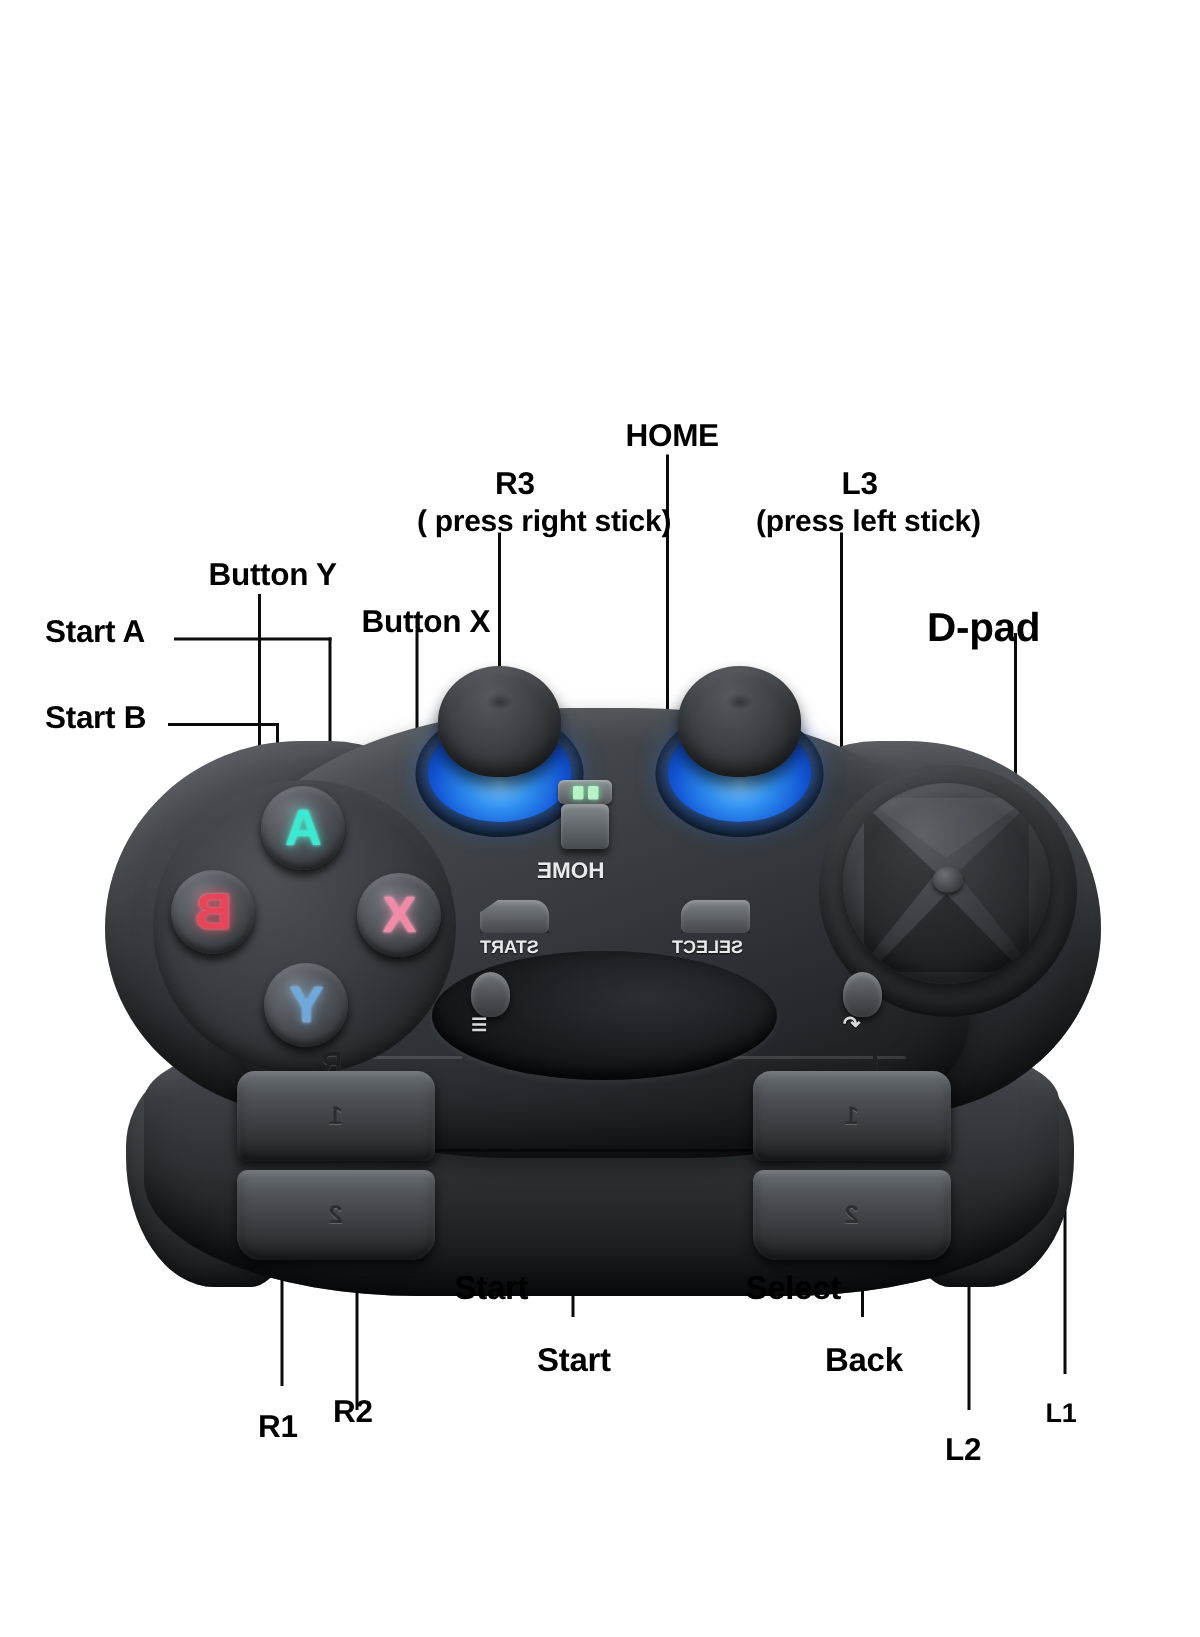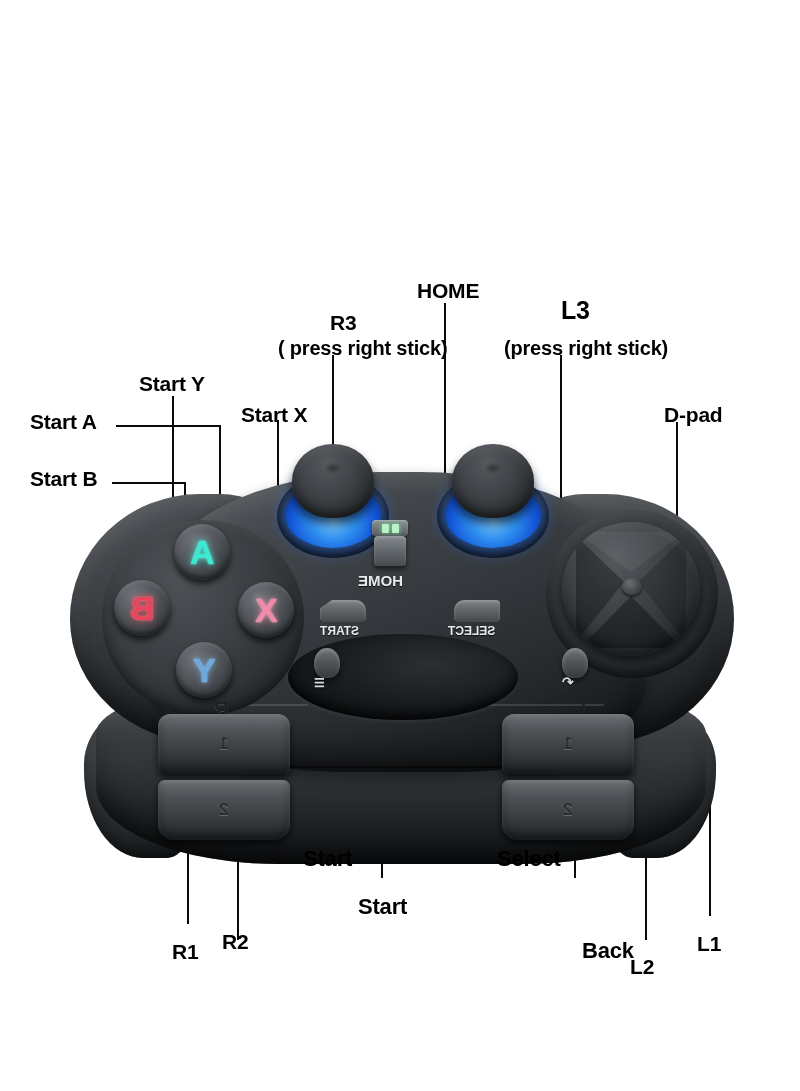--- a/index.html
+++ b/index.html
@@ -333,32 +333,32 @@
       </div>
       <div class="sh-key sh-2">
         <span class="sh-num">2</span>
       </div>
     </div>
 
   </div>
 
   <div id="callout-layer">
       <div class="lbl" style="left: 30px; top: 410px; font-size: 21px;">Start A</div>
-      <div class="lbl" style="left: 139px; top: 372px; font-size: 21px;">Start Y</div>
+      <div class="lbl" style="left: 139px; top: 372px; font-size: 21px;">Button Y</div>
       <div class="lbl" style="left: 30px; top: 467px; font-size: 21px;">Start B</div>
-      <div class="lbl" style="left: 241px; top: 403px; font-size: 21px;">Start X</div>
+      <div class="lbl" style="left: 241px; top: 403px; font-size: 21px;">Button X</div>
       <div class="lbl" style="left: 330px; top: 311px; font-size: 21px;">R3</div>
       <div class="lbl" style="left: 278px; top: 337px; font-size: 20px;">( press right stick)</div>
       <div class="lbl" style="left: 417px; top: 279px; font-size: 21px;">HOME</div>
-      <div class="lbl" style="left: 561px; top: 296px; font-size: 25px;">L3</div>
-      <div class="lbl" style="left: 504px; top: 337px; font-size: 20px;">(press right stick)</div>
-      <div class="lbl" style="left: 664px; top: 403px; font-size: 21px;">D-pad</div>
+      <div class="lbl" style="left: 561px; top: 311px; font-size: 21px;">L3</div>
+      <div class="lbl" style="left: 504px; top: 337px; font-size: 20px;">(press left stick)</div>
+      <div class="lbl" style="left: 618px; top: 403px; font-size: 27px;">D-pad</div>
       <div class="lbl" style="left: 303px; top: 847px; font-size: 22px;">Start</div>
       <div class="lbl" style="left: 358px; top: 895px; font-size: 22px;">Start</div>
       <div class="lbl" style="left: 497px; top: 847px; font-size: 22px;">Select</div>
-      <div class="lbl" style="left: 550px; top: 939px; font-size: 22px; margin-left: 32px;">Back</div>
+      <div class="lbl" style="left: 550px; top: 895px; font-size: 22px;">Back</div>
       <div class="lbl" style="left: 172px; top: 940px; font-size: 21px;">R1</div>
       <div class="lbl" style="left: 222px; top: 930px; font-size: 21px;">R2</div>
       <div class="lbl" style="left: 630px; top: 955px; font-size: 21px;">L2</div>
-      <div class="lbl" style="left: 697px; top: 932px; font-size: 21px;">L1</div>
+      <div class="lbl" style="left: 697px; top: 932px; font-size: 18px;">L1</div>
     </div>
 
 </div>
 
 </body></html>

